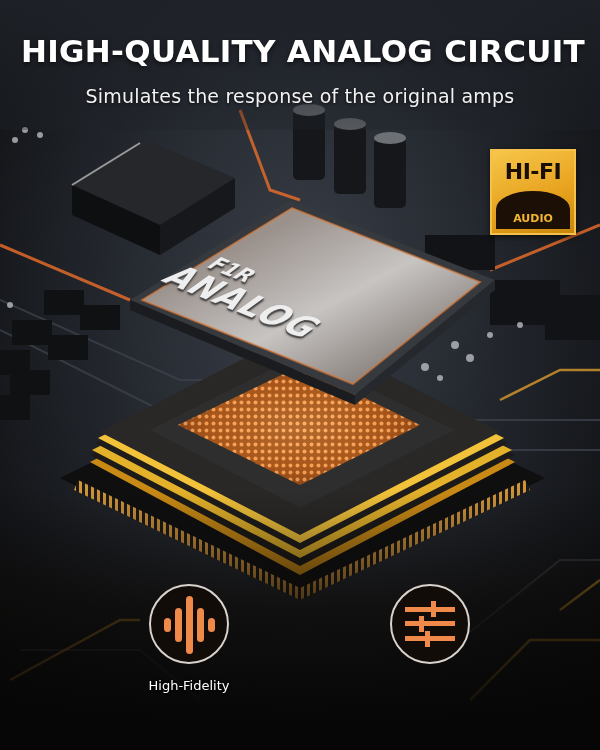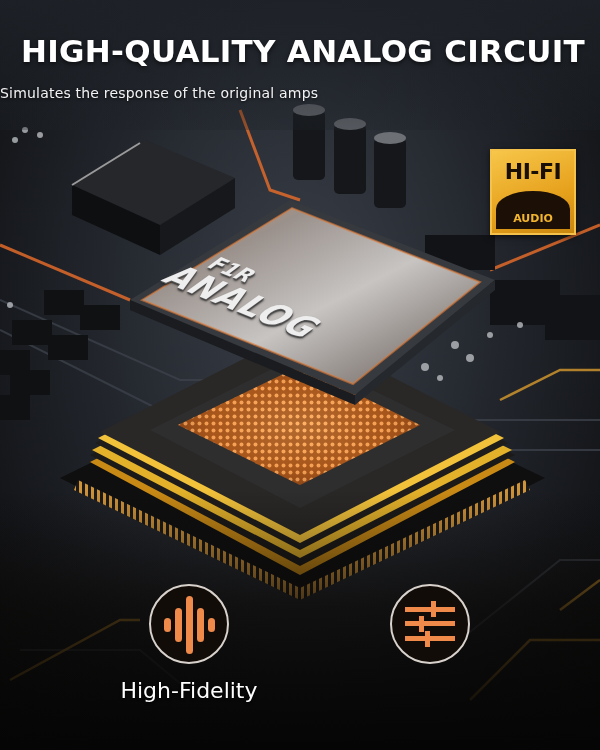--- a/index.html
+++ b/index.html
@@ -8,39 +8,39 @@
     background:
       radial-gradient(ellipse at 50% 40%, #3a3f48 0%, #262a31 40%, #15171b 75%, #0b0c0e 100%);
   }
   .bottom-fade { position:absolute; left:0; right:0; bottom:0; height:260px;
     background:linear-gradient(to bottom, rgba(0,0,0,0) 0%, rgba(10,8,6,0.7) 45%, #050505 100%); }
   .top-fade { position:absolute; left:0; right:0; top:0; height:130px;
     background:linear-gradient(to bottom, rgba(30,34,40,0.9) 0%, rgba(30,34,40,0.3) 100%); }
   .headline { position:absolute; top:30px; left:0; width:600px; text-align:center;
     color:#ffffff; font-family:"DejaVu Sans", sans-serif; font-weight:bold; font-size:31px; letter-spacing:0.3px;
     text-shadow:0 2px 4px rgba(0,0,0,0.6); }
-  .subline { position:absolute; top:85px; left:0; width:600px; text-align:left;
-    color:#f2f2f2; font-size:14px; letter-spacing:0.2px; text-shadow:0 1px 3px rgba(0,0,0,0.7); }
+  .subline { position:absolute; top:85px; left:0; width:600px; text-align:center;
+    color:#f2f2f2; font-size:19px; letter-spacing:0.2px; text-shadow:0 1px 3px rgba(0,0,0,0.7); }
 
   
   .badge { position:absolute; left:490px; top:149px; width:86px; height:86px;
     background:linear-gradient(160deg,#f7c64a 0%,#e6a11c 60%,#c9860f 100%);
     border:2px solid #f4c24a; box-sizing:border-box; box-shadow:0 2px 6px rgba(0,0,0,0.6); overflow:hidden; }
   .badge .hifi { position:absolute; top:8px; left:0; width:100%; text-align:center; font-weight:bold;
     font-size:22px; color:#1a0f05; letter-spacing:-0.5px; }
   .badge .lower { position:absolute; left:4px; right:4px; bottom:4px; height:38px; background:#1c0f05;
     border-radius:50% 50% 0 0 / 18px 18px 0 0; }
   .badge .audio { position:absolute; bottom:8px; left:0; width:100%; text-align:center; font-weight:bold;
     font-size:11px; color:#f2b530; }
 
   
   .feature { position:absolute; top:584px; width:160px; text-align:center; }
   .feature .circle { width:80px; height:80px; margin:0 auto; border-radius:50%;
     background:#120c08; border:2px solid #d9d2cc; box-sizing:border-box; display:flex; align-items:center; justify-content:center; }
-  .feature .label { margin-top:14px; color:#ffffff; font-size:22px; text-shadow:0 1px 3px #000; }
+  .feature .label { margin-top:14px; color:#ffffff; font-size:13px; text-shadow:0 1px 3px #000; }
 </style>
 </head>
 <body>
 
 <div class="stage">
 
   <svg width="600" height="750" style="position:absolute;left:0;top:0" viewBox="0 0 600 750">
     <defs>
       <linearGradient id="chipTop" x1="0" y1="0" x2="1" y2="1">
         <stop offset="0" stop-color="#d98a4a"></stop>

